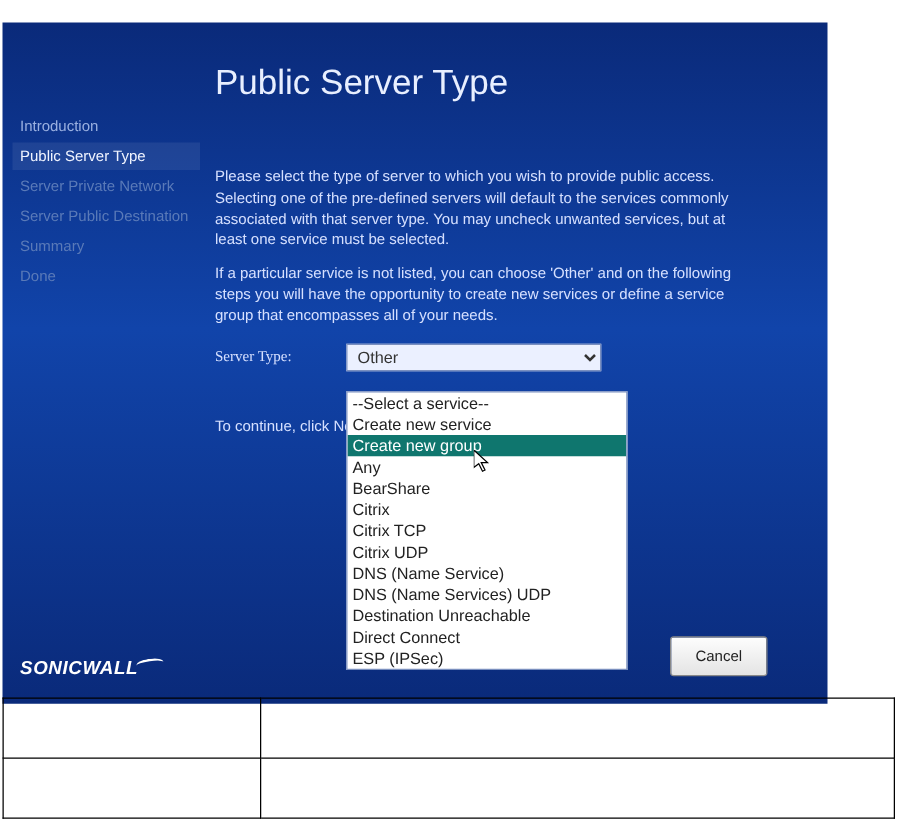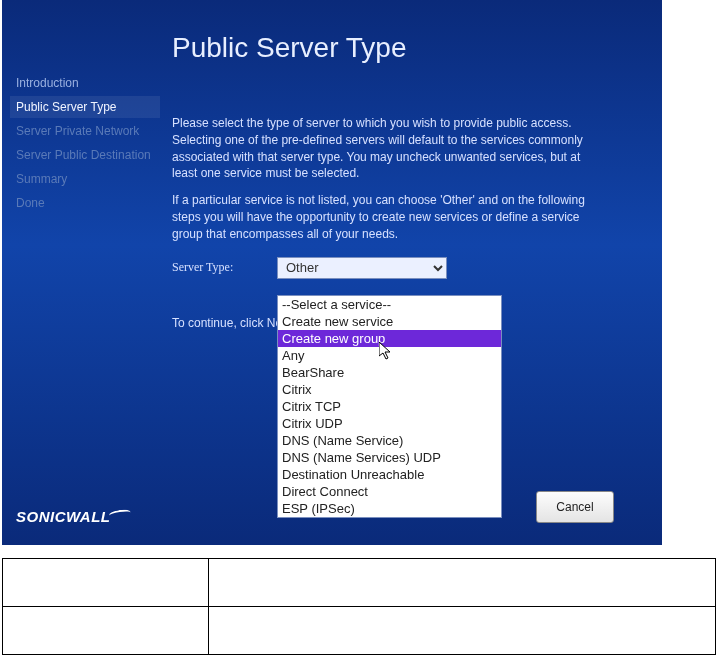--- a/index.html
+++ b/index.html
@@ -6,21 +6,21 @@
   body {
     font-family: Arial, Helvetica, sans-serif;
     background: #fff;
     width: 719px;
     height: 661px;
     position: relative;
   }
   .wizard {
     width: 660px;
     height: 545px;
-    margin: 0 2px 0 2px;
+    margin: 18px 2px 0 2px;
     background: linear-gradient(to bottom, #0a2a7a 0%, #1144aa 45%, #0a2a7a 100%);
     position: relative;
     color: #d6e0ff;
     overflow: hidden;
   }
   .title {
     position: absolute;
     left: 170px;
     top: 32px;
     font-size: 28px;
@@ -69,21 +69,21 @@
     font-family: Liberation Serif, serif;
   }
   .select {
     background: #ebf0ff;
     border: 1px solid #7a8fbf;
     height: 22px;
     font-size: 13px;
     color: #333;
     padding: 1px 4px;
   }
-  .select-server { width: 170px; }
+  .select-server { width: 204px; }
   .select-service { width: 180px; }
   .next-line {
     margin-top: 36px;
     font-size: 12px;
     color: #d6e0ff;
   }
   .dropdown {
     position: absolute;
     left: 275px;
     top: 295px;
@@ -97,21 +97,21 @@
   .dropdown-list {
     max-height: 240px;
     overflow-y: scroll;
   }
   .dropdown-option {
     padding: 1px 4px;
     line-height: 15px;
     cursor: pointer;
   }
   .dropdown-option.highlight {
-    background: #6d28d9;
+    background: #0f766e;
     color: #fff;
   }
   .dropdown-list::-webkit-scrollbar { width: 16px; }
   .dropdown-list::-webkit-scrollbar-track { background: #e8e8e8; }
   .dropdown-list::-webkit-scrollbar-thumb { background: #bcc4d8; border:1px solid #9aa; }
   .cursor {
     position: absolute;
     left: 377px;
     top: 342px;
     z-index: 20;

